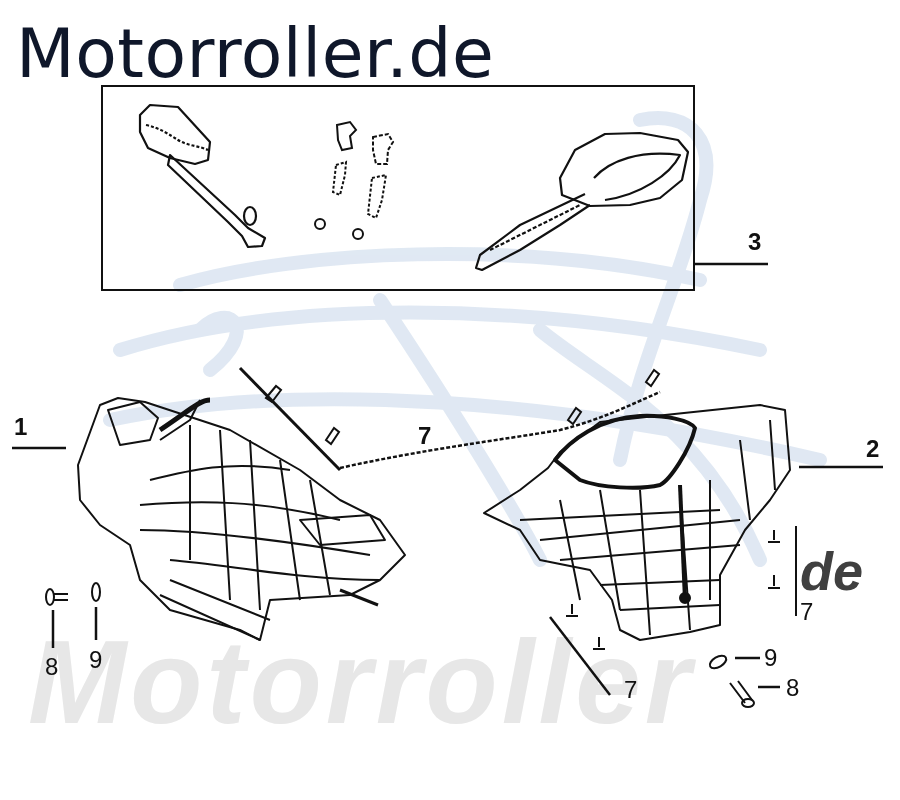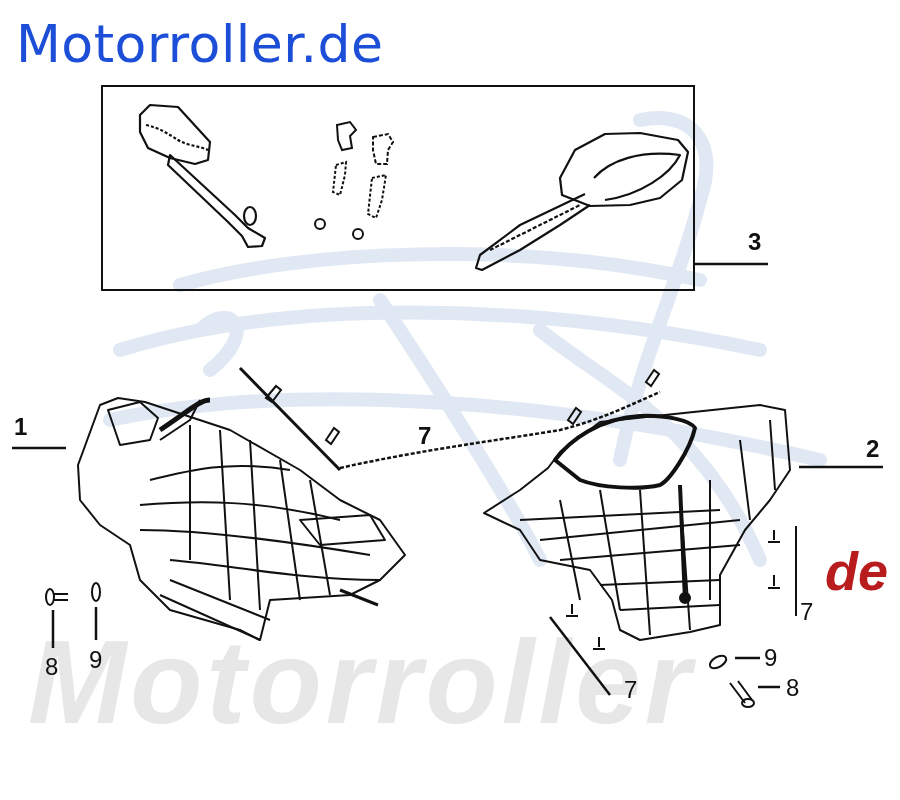--- a/index.html
+++ b/index.html
@@ -1,19 +1,19 @@
 <!DOCTYPE html>
 <html><head>
 <meta charset="utf-8">
 <style>
   html, body { margin: 0; padding: 0; background: #ffffff; }
   body { width: 900px; height: 800px; position: relative; overflow: hidden; font-family: "Liberation Sans", sans-serif; }
-  .site-title { position: absolute; left: 16px; top: 14px; font-size: 52px; color: #1d4ed8; letter-spacing: 0.5px; font-family: "DejaVu Sans", sans-serif; font-weight: normal; }
+  .site-title { position: absolute; left: 16px; top: 14px; font-size: 68px; color: #0f172a; letter-spacing: 0.5px; font-family: "DejaVu Sans", sans-serif; font-weight: normal; }
   .wm-big { position: absolute; left: 28px; top: 566px; font-size: 118px; font-weight: bold; font-style: italic; color: #e7e7e7; letter-spacing: 4px; font-family: "Liberation Sans", sans-serif; margin-top: 48px; }
-  .wm-de { position: absolute; left: 800px; top: 540px; font-size: 54px; font-weight: bold; font-style: italic; color: #b91c1c; font-family: "Liberation Sans", sans-serif; margin-left: 25px; }
+  .wm-de { position: absolute; left: 800px; top: 540px; font-size: 54px; font-weight: bold; font-style: italic; color: #404040; font-family: "Liberation Sans", sans-serif; }
   svg.drawing { position: absolute; left: 0; top: 0; }
   .label { position: absolute; font-size: 24px; color: #111; font-family: "Liberation Sans", sans-serif; line-height: 1; }
   .label.bold { font-weight: bold; }
 </style>
 </head>
 <body>
 
 <div class="site-title">Motorroller.de</div>
 <div class="wm-big">Motorroller</div>
 <div class="wm-de">de</div>

